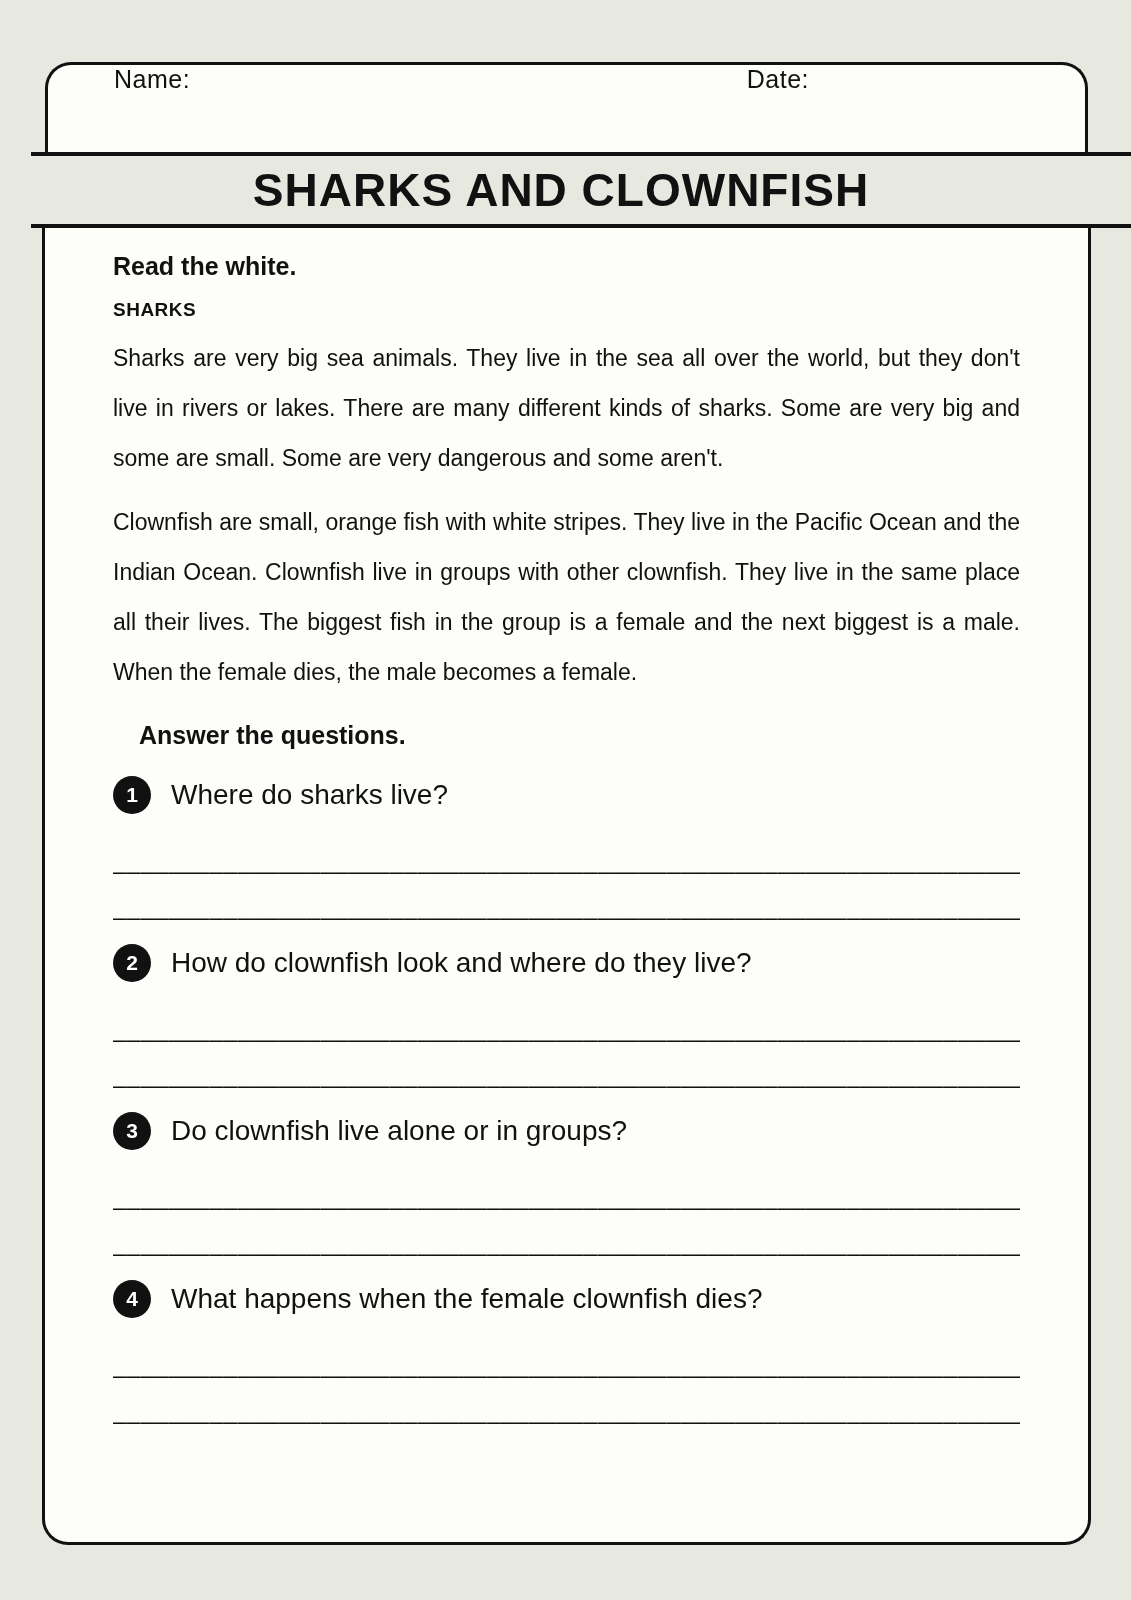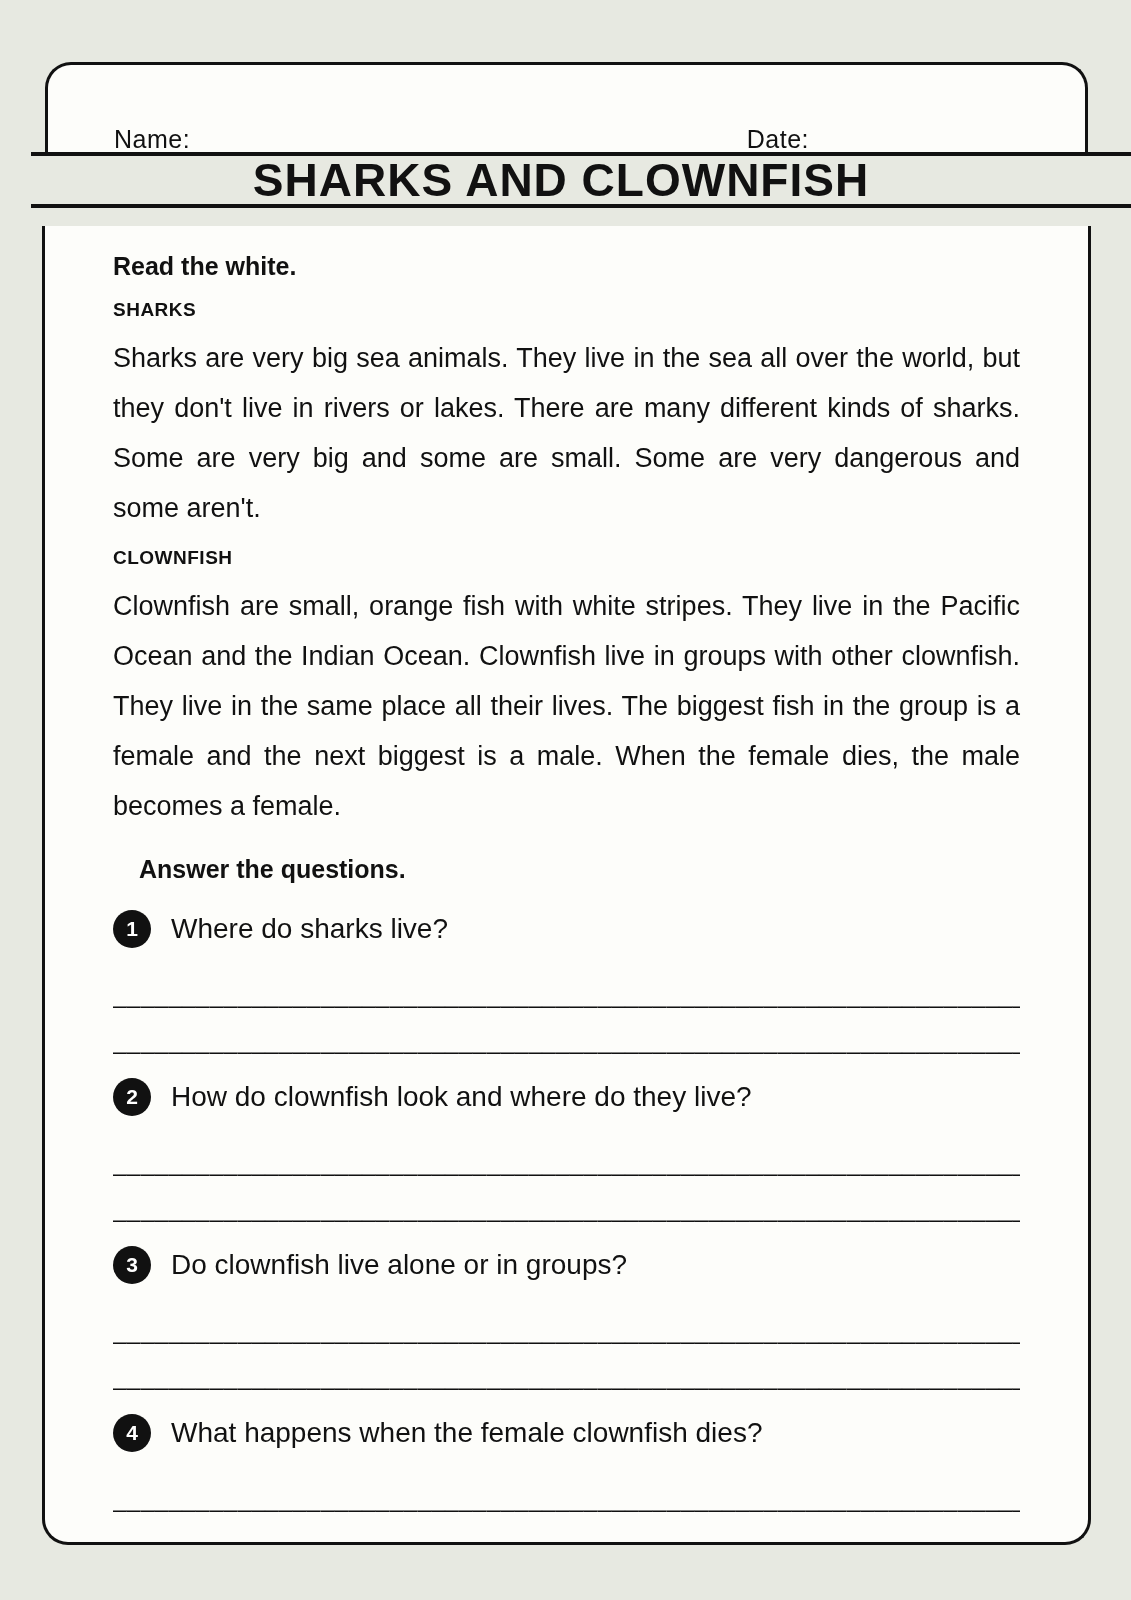--- a/index.html
+++ b/index.html
@@ -21,37 +21,37 @@
     left: 45px;
     right: 43px;
     top: 62px;
     height: 92px;
     border: 3px solid #111111;
     border-bottom: none;
     border-top-left-radius: 26px;
     border-top-right-radius: 26px;
     background: #fdfdfa;
     display: flex;
-    align-items: flex-end;
+    align-items: flex-start;
     justify-content: space-between;
     padding: 0 66px 0 66px;
   }
   .top-box .field-label {
     font-size: 25px;
     letter-spacing: 0.5px;
   }
   .top-box .date-label { margin-right: 210px; }
 
   
   .title-band {
     position: absolute;
     left: 0;
     right: 0;
     top: 152px;
-    height: 56px;
+    height: 76px;
     background: #e7e9e1;
     border-top: 4px solid #111111;
     border-bottom: 4px solid #111111;
     display: flex;
     align-items: center;
     justify-content: center;
     z-index: 2;
     margin-left: 31px;
   }
   .title-band h1 {
@@ -83,21 +83,21 @@
     margin-top: 6px;
     margin-bottom: 18px;
   }
   .section-heading {
     font-size: 19px;
     font-weight: bold;
     letter-spacing: 0.5px;
     margin-bottom: 12px;
   }
   .passage {
-    font-size: 27px;
+    font-size: 23px;
     line-height: 50px;
     text-align: justify;
     margin-bottom: 14px;
   }
   .answer-heading {
     font-size: 25px;
     font-weight: bold;
     margin-top: 24px;
     margin-bottom: 26px;
     margin-left: 26px;
@@ -145,21 +145,20 @@
   <h1>SHARKS AND CLOWNFISH</h1>
 </div>
 
 <div class="content-box">
 
   <div class="instruction">Read the white.</div>
 
   <div class="section-heading">SHARKS</div>
   <p class="passage">Sharks are very big sea animals. They live in the sea all over the world, but they don't live in rivers or lakes. There are many different kinds of sharks. Some are very big and some are small. Some are very dangerous and some aren't.</p>
 
-  <div class="section-heading">CLOWNFISH</div>
   <p class="passage">Clownfish are small, orange fish with white stripes. They live in the Pacific Ocean and the Indian Ocean. Clownfish live in groups with other clownfish. They live in the same place all their lives. The biggest fish in the group is a female and the next biggest is a male. When the female dies, the male becomes a female.</p>
 
   <div class="answer-heading">Answer the questions.</div>
 
   <div class="question-block">
     <div class="question-row">
       <div class="q-badge">1</div>
       <div class="question-text">Where do sharks live?</div>
     </div>
     <div class="answer-line">______________________________________________________________________</div>

